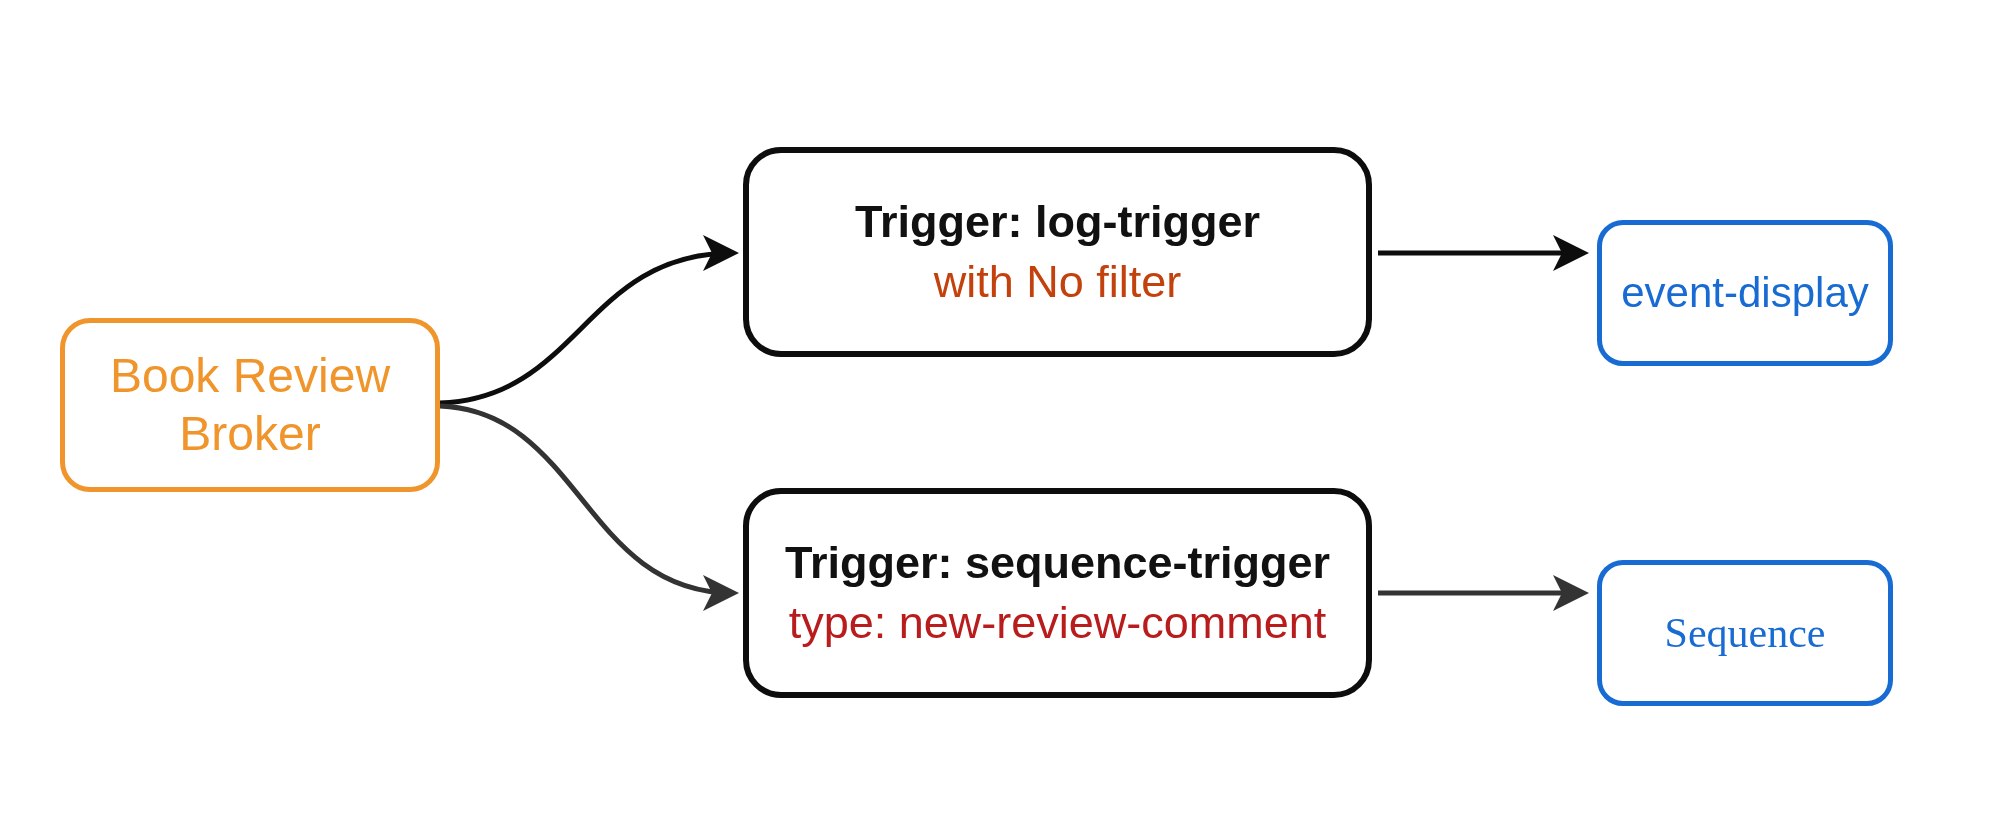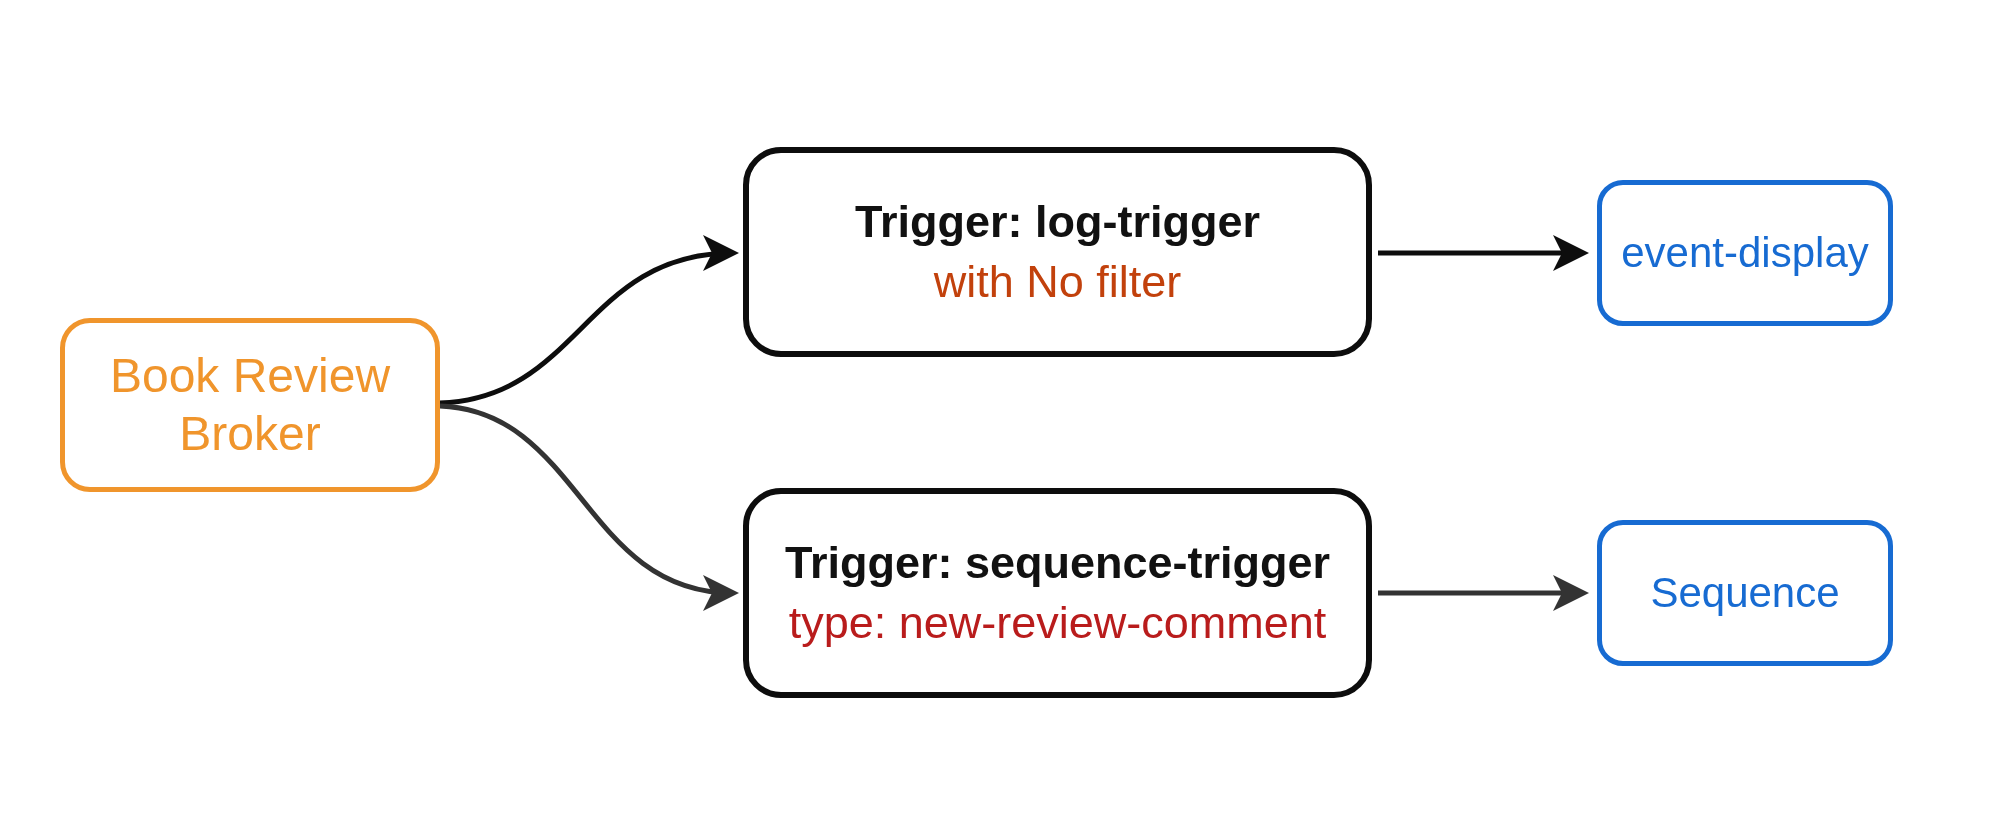--- a/index.html
+++ b/index.html
@@ -42,20 +42,21 @@
   }
   .node-trigger-top { top: 147px; }
   .node-trigger-bottom { top: 488px; }
   .trigger-title { font-size: 45px; font-weight: 700; }
   .trigger-subtitle { font-size: 45px; font-weight: 400; }
   .node-sink {
     left: 1597px;
     width: 296px; height: 146px;
     border-width: 5px; border-radius: 26px;
     font-size: 42px;
+    margin-top: 40px;
   }
   .node-sink-top { top: 180px; }
   .node-sink-bottom { top: 520px; }
 </style>
 </head>
 <body>
 
 <div class="canvas">
 
   <svg class="edges-svg" viewBox="0 0 1999 831" xmlns="http://www.w3.org/2000/svg">
@@ -84,17 +85,17 @@
 
   <div class="node node-trigger node-trigger-bottom" style="border-color: rgb(13, 13, 13);">
     <div class="trigger-title" style="color: rgb(17, 17, 17);">Trigger: sequence-trigger</div>
     <div class="trigger-subtitle" style="color: #b91c1c;">type: new-review-comment</div>
   </div>
 
   <div class="node node-sink node-sink-top" style="border-color: rgb(23, 107, 210);">
     <div class="label" style="color: rgb(23, 107, 210);">event-display</div>
   </div>
 
-  <div class="node node-sink node-sink-bottom" style="border-color: rgb(23, 107, 210);">
+  <div class="node node-sink node-sink-bottom" style="border-color: rgb(23, 107, 210); font-family: Liberation Serif, serif;">
     <div class="label" style="color: rgb(23, 107, 210);">Sequence</div>
   </div>
 
 </div>
 
 </body></html>

